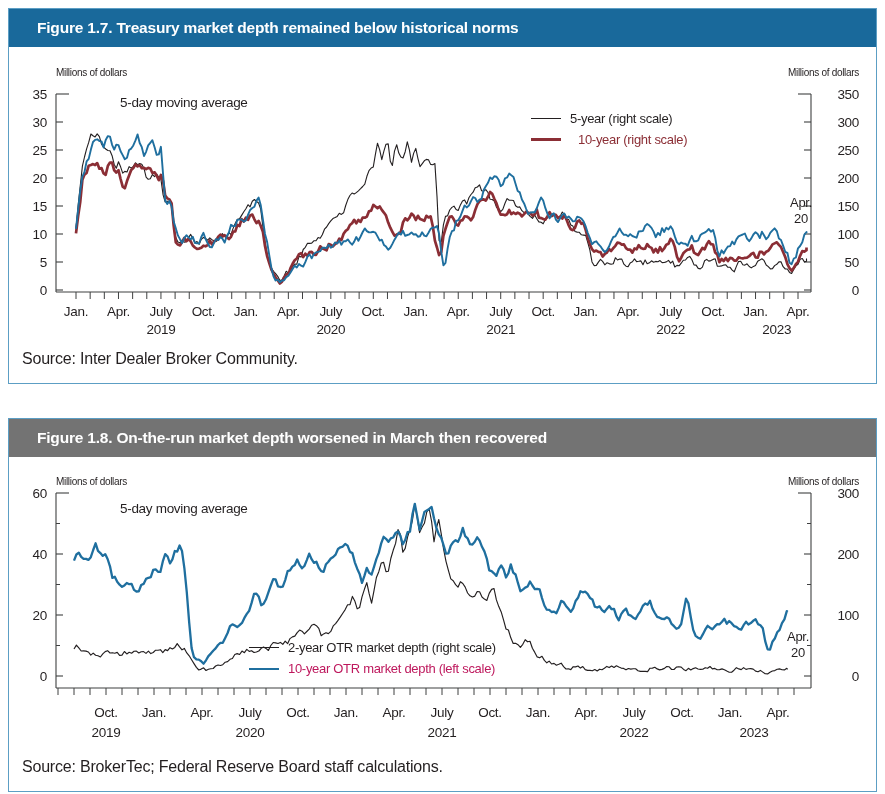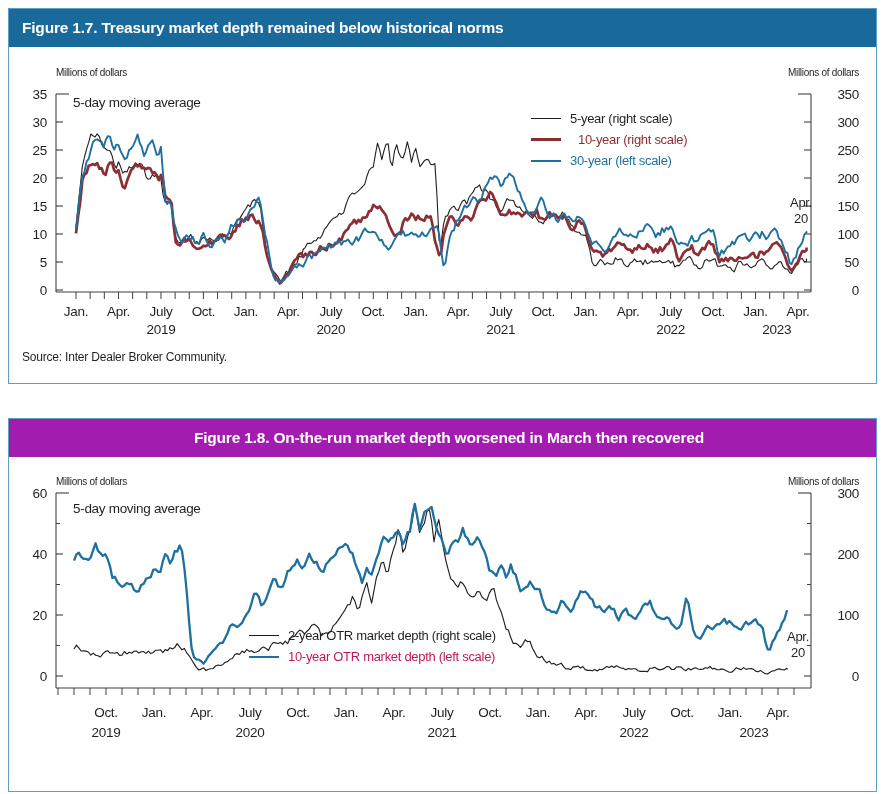--- a/index.html
+++ b/index.html
@@ -1,29 +1,29 @@
 <!DOCTYPE html>
 <html><head>
 <meta charset="utf-8">
 <style>
   html,body{margin:0;padding:0;background:#fff;}
   body{width:885px;height:794px;position:relative;overflow:hidden;
        font-family:"Liberation Sans",sans-serif;color:#231f20;}
   .figure-box{position:absolute;left:8px;width:867px;background:#fff;border:1px solid #5c9ec4;}
   .fig-header{position:absolute;top:0;left:0;right:0;height:38px;background:#19699b;}
-  .fig-title{display:block;line-height:38px;padding-left:13px;color:#fff;font-size:15.5px;
+  .fig-title{display:block;line-height:38px;padding-left:28px;color:#fff;font-size:15.5px;
              font-weight:bold;letter-spacing:-0.2px;white-space:nowrap;}
   .axis-title{position:absolute;font-size:10px;letter-spacing:-0.3px;white-space:nowrap;}
-  .ma-note{position:absolute;font-size:13.5px;letter-spacing:-0.3px;white-space:nowrap;}
+  .ma-note{position:absolute;font-size:13.5px;letter-spacing:-0.3px;white-space:nowrap;margin-left:47px;}
   .legend{position:absolute;}
   .legend-row{display:flex;align-items:center;height:21px;}
   .legend-swatch{display:inline-block;width:30px;height:0;border-top:2px solid #000;margin-right:9px;}
   .legend-label{font-size:13px;letter-spacing:-0.3px;white-space:nowrap;}
   .end-note{position:absolute;font-size:13px;line-height:16px;text-align:center;letter-spacing:-0.3px;}
-  .source{position:absolute;font-size:12px;letter-spacing:-0.2px;white-space:nowrap;}
+  .source{position:absolute;font-size:16px;letter-spacing:-0.2px;white-space:nowrap;}
   svg{position:absolute;top:0;left:0;}
   svg text{font-family:"Liberation Sans",sans-serif;letter-spacing:-0.3px;fill:#231f20;}
 </style>
 </head>
 <body>
 
 <div>
 
   <section class="figure-box" id="fig17-box" style="top: 8px; height: 374px; border-color: rgb(92, 158, 196);">
     <svg id="fig17-svg" width="865" height="372">
@@ -151,24 +151,20 @@
     <div class="ma-note" style="left:64px;top:86px;">5-day moving average</div>
     <div class="legend" style="left:522px;top:99px;">
       <div class="legend-row">
         <span class="legend-swatch" style="border-top-color: rgb(35, 31, 32); border-top-width: 1.5px;"></span>
         <span class="legend-label" style="color: rgb(35, 31, 32);">5-year (right scale)</span>
       </div>
       <div class="legend-row">
         <span class="legend-swatch" style="border-top-color: rgb(139, 46, 53); border-top-width: 3px;"></span>
         <span class="legend-label" style="color: rgb(139, 46, 53); margin-left: 8px;">10-year (right scale)</span>
       </div>
-      <div class="legend-row">
-        <span class="legend-swatch" style="border-top-color: rgb(31, 111, 159); border-top-width: 2.2px;"></span>
-        <span class="legend-label" style="color: rgb(31, 111, 159);">30-year (left scale)</span>
-      </div>
     </div>
     <div class="end-note" style="left:769px;top:186px;width:46px;">
       <div>Apr.</div>
       <div>20</div>
     </div>
     <div class="source" style="left:13px;top:341px;">Source: Inter Dealer Broker Community.</div>
   </section>
 
   <section class="figure-box" id="fig18-box" style="top: 418px; height: 372px; border-color: rgb(92, 158, 196);">
     <svg id="fig18-svg" width="865" height="370">
@@ -262,35 +258,36 @@
           <text x="769" y="298" text-anchor="middle" font-size="13.5">Apr.</text>
           <text x="97" y="318" text-anchor="middle" font-size="13.5">2019</text>
           <text x="241" y="318" text-anchor="middle" font-size="13.5">2020</text>
           <text x="433" y="318" text-anchor="middle" font-size="13.5">2021</text>
           <text x="625" y="318" text-anchor="middle" font-size="13.5">2022</text>
           <text x="745" y="318" text-anchor="middle" font-size="13.5">2023</text>
         </g>
         <path d="M65.0 230.0L67.4 226.1L69.8 228.9L72.2 232.0L74.6 231.9L77.0 232.1L79.4 233.0L81.8 236.1L84.2 234.1L86.6 236.2L89.0 236.8L91.4 238.0L93.8 234.8L96.2 232.6L98.6 231.7L101.0 234.0L103.4 233.7L105.8 234.2L108.2 233.4L110.6 236.4L113.0 236.1L115.4 232.5L117.8 234.9L120.2 233.3L122.6 234.2L125.0 232.3L127.4 232.1L129.8 234.0L132.2 232.7L134.6 232.6L137.0 234.4L139.4 232.2L141.8 234.6L144.2 233.5L146.6 231.2L149.0 231.2L151.4 230.7L153.8 233.6L156.2 230.6L158.6 231.6L161.0 228.7L163.4 230.0L165.8 228.4L168.2 224.6L170.6 227.8L173.0 230.8L175.4 229.4L177.8 233.9L180.2 236.8L182.6 240.7L185.0 244.6L187.4 248.4L189.8 251.0L192.2 250.1L194.6 248.8L197.0 251.5L199.4 250.3L201.8 249.7L204.2 249.5L206.6 247.0L209.0 246.0L211.4 246.5L213.8 245.7L216.2 243.2L218.6 242.6L221.0 240.3L223.4 239.5L225.8 235.5L228.2 234.6L230.6 235.5L233.0 232.1L235.4 233.7L237.8 230.4L240.2 232.4L242.6 231.7L245.0 233.5L247.4 233.0L249.8 232.0L252.2 229.3L254.6 228.0L257.0 229.4L259.4 231.5L261.8 226.5L264.2 223.5L266.6 223.9L269.0 224.5L271.4 223.4L273.8 225.3L276.2 222.2L278.6 224.7L281.0 219.6L283.4 217.9L285.8 217.1L288.2 213.6L290.6 211.1L293.0 212.2L295.4 214.9L297.8 212.5L300.2 210.1L302.6 206.3L305.0 205.3L307.4 206.7L309.8 209.4L312.2 216.7L314.6 214.9L317.0 213.7L319.4 214.6L321.8 212.4L324.2 206.9L326.6 204.7L329.0 201.4L331.4 197.9L333.8 194.2L336.2 190.6L338.6 185.8L341.0 185.7L343.4 177.4L345.8 181.9L348.2 189.8L350.6 188.6L353.0 177.9L355.4 170.3L357.8 163.6L360.2 174.9L362.6 184.2L365.0 171.7L367.4 158.5L369.8 152.7L372.2 144.1L374.6 143.3L377.0 152.7L379.4 152.2L381.8 139.5L384.2 131.3L386.6 124.4L389.0 110.6L391.4 115.6L393.8 133.2L396.2 129.4L398.6 117.8L401.0 110.5L403.4 101.5L405.8 84.8L408.2 98.7L410.6 113.6L413.0 108.2L415.4 104.3L417.8 92.9L420.2 89.8L422.6 102.5L425.0 122.8L427.4 109.2L429.8 100.5L432.2 114.7L434.6 130.1L437.0 142.3L439.4 151.4L441.8 159.9L444.2 161.7L446.6 165.6L449.0 168.2L451.4 162.7L453.8 164.5L456.2 168.1L458.6 174.0L461.0 176.8L463.4 178.0L465.8 177.1L468.2 172.5L470.6 172.7L473.0 178.0L475.4 180.1L477.8 181.5L480.2 174.4L482.6 170.4L485.0 169.5L487.4 180.9L489.8 187.6L492.2 192.9L494.6 201.2L497.0 210.0L499.4 211.0L501.8 218.8L504.2 224.4L506.6 224.3L509.0 225.7L511.4 228.3L513.8 225.3L516.2 220.7L518.6 222.8L521.0 222.3L523.4 229.3L525.8 233.4L528.2 237.9L530.6 238.8L533.0 237.3L535.4 241.4L537.8 243.8L540.2 242.1L542.6 245.0L545.0 244.4L547.4 246.2L549.8 245.3L552.2 244.2L554.6 247.6L557.0 250.0L559.4 249.8L561.8 250.6L564.2 247.7L566.6 247.9L569.0 247.0L571.4 249.1L573.8 247.5L576.2 250.6L578.6 251.4L581.0 251.4L583.4 251.8L585.8 250.5L588.2 252.0L590.6 250.2L593.0 250.7L595.4 249.3L597.8 247.4L600.2 248.6L602.6 247.0L605.0 248.5L607.4 246.8L609.8 248.0L612.2 249.1L614.6 249.4L617.0 250.8L619.4 249.5L621.8 250.1L624.2 249.7L626.6 249.8L629.0 251.8L631.4 252.4L633.8 252.3L636.2 252.4L638.6 252.6L641.0 249.2L643.4 249.1L645.8 248.3L648.2 249.9L650.6 250.9L653.0 250.4L655.4 249.4L657.8 247.5L660.2 247.8L662.6 250.5L665.0 250.5L667.4 248.1L669.8 247.7L672.2 248.1L674.6 250.4L677.0 251.7L679.4 249.3L681.8 250.9L684.2 249.6L686.6 248.8L689.0 250.0L691.4 250.4L693.8 250.3L696.2 248.7L698.6 249.3L701.0 247.5L703.4 249.9L705.8 249.4L708.2 250.7L710.6 250.6L713.0 249.9L715.4 250.8L717.8 252.1L720.2 253.2L722.6 253.3L725.0 251.2L727.4 248.7L729.8 249.9L732.2 250.6L734.6 248.6L737.0 250.4L739.4 249.7L741.8 249.6L744.2 250.1L746.6 252.1L749.0 252.8L751.4 251.4L753.8 253.1L756.2 254.8L758.6 254.9L761.0 253.3L763.4 252.0L765.8 251.6L768.2 250.3L770.6 249.9L773.0 250.7L775.4 250.9L777.8 249.3L778.6 250.3" fill="none" stroke="#231f20" stroke-width="1.15" stroke-linejoin="round"></path>
         <path d="M65.0 141.6L67.4 135.5L69.8 133.6L72.2 137.9L74.6 139.9L77.0 139.9L79.4 140.9L81.8 138.2L84.2 131.0L86.6 124.3L89.0 131.9L91.4 134.1L93.8 136.9L96.2 135.1L98.6 140.0L101.0 147.3L103.4 158.9L105.8 157.7L108.2 162.8L110.6 165.7L113.0 167.8L115.4 166.4L117.8 164.0L120.2 165.2L122.6 164.9L125.0 170.9L127.4 172.5L129.8 172.4L132.2 166.0L134.6 164.9L137.0 159.9L139.4 158.8L141.8 158.1L144.2 150.9L146.6 150.3L149.0 152.8L151.4 152.9L153.8 142.4L156.2 135.1L158.6 137.5L161.0 144.5L163.4 140.4L165.8 132.0L168.2 132.6L170.6 126.5L173.0 132.0L175.4 149.4L177.8 173.4L180.2 203.7L182.6 229.1L185.0 238.2L187.4 240.3L189.8 240.6L192.2 242.2L194.6 244.7L197.0 241.3L199.4 237.1L201.8 234.6L204.2 231.8L206.6 229.4L209.0 226.0L211.4 223.9L213.8 223.8L216.2 218.9L218.6 214.0L221.0 207.1L223.4 205.3L225.8 206.6L228.2 208.1L230.6 206.1L233.0 203.9L235.4 198.9L237.8 194.9L240.2 191.7L242.6 183.9L245.0 175.0L247.4 174.6L249.8 177.7L252.2 186.2L254.6 184.7L257.0 180.3L259.4 173.3L261.8 166.5L264.2 160.1L266.6 160.3L269.0 167.3L271.4 168.0L273.8 167.7L276.2 161.1L278.6 152.2L281.0 151.4L283.4 147.6L285.8 146.0L288.2 140.5L290.6 145.9L293.0 149.2L295.4 147.0L297.8 141.1L300.2 134.6L302.6 140.2L305.0 143.9L307.4 142.8L309.8 148.8L312.2 152.1L314.6 152.8L317.0 145.2L319.4 142.8L321.8 139.5L324.2 138.0L326.6 135.6L329.0 130.0L331.4 128.3L333.8 127.6L336.2 124.9L338.6 126.6L341.0 132.9L343.4 134.1L345.8 143.3L348.2 149.7L350.6 154.9L353.0 163.9L355.4 156.9L357.8 148.9L360.2 153.9L362.6 155.5L365.0 147.9L367.4 139.9L369.8 133.9L372.2 124.4L374.6 117.8L377.0 119.8L379.4 122.8L381.8 119.4L384.2 118.5L386.6 113.9L389.0 112.4L391.4 116.9L393.8 125.3L396.2 121.0L398.6 113.1L401.0 112.6L403.4 95.6L405.8 84.8L408.2 97.4L410.6 110.9L413.0 102.4L415.4 93.0L417.8 91.4L420.2 89.9L422.6 87.9L425.0 99.3L427.4 108.9L429.8 115.4L432.2 118.7L434.6 126.3L437.0 134.6L439.4 134.3L441.8 126.7L444.2 123.1L446.6 121.2L449.0 122.9L451.4 117.4L453.8 108.9L456.2 117.2L458.6 119.3L461.0 125.2L463.4 125.6L465.8 122.8L468.2 118.3L470.6 121.7L473.0 127.8L475.4 132.4L477.8 139.6L480.2 151.3L482.6 152.1L485.0 154.3L487.4 156.9L489.8 150.1L492.2 146.4L494.6 150.4L497.0 158.5L499.4 154.3L501.8 145.3L504.2 153.6L506.6 155.5L509.0 164.2L511.4 172.2L513.8 170.6L516.2 168.6L518.6 167.5L521.0 162.5L523.4 166.5L525.8 170.1L528.2 169.8L530.6 170.3L533.0 179.1L535.4 186.5L537.8 190.7L540.2 190.9L542.6 193.0L545.0 192.6L547.4 194.2L549.8 188.9L552.2 181.9L554.6 183.1L557.0 186.9L559.4 189.8L561.8 192.9L564.2 189.4L566.6 182.0L569.0 178.8L571.4 172.3L573.8 173.3L576.2 172.7L578.6 174.8L581.0 178.9L583.4 180.4L585.8 187.7L588.2 188.5L590.6 187.4L593.0 191.2L595.4 193.0L597.8 189.9L600.2 187.0L602.6 190.2L605.0 189.8L607.4 197.2L609.8 201.3L612.2 195.1L614.6 191.8L617.0 189.5L619.4 195.7L621.8 196.6L624.2 198.7L626.6 200.0L629.0 195.7L631.4 192.3L633.8 186.9L636.2 184.5L638.6 185.7L641.0 181.8L643.4 189.5L645.8 194.0L648.2 197.8L650.6 198.7L653.0 199.9L655.4 200.0L657.8 198.3L660.2 199.8L662.6 204.9L665.0 207.2L667.4 209.8L669.8 208.7L672.2 205.0L674.6 192.4L677.0 179.7L679.4 184.3L681.8 198.3L684.2 210.9L686.6 216.8L689.0 218.7L691.4 219.8L693.8 215.4L696.2 210.7L698.6 206.8L701.0 208.7L703.4 210.2L705.8 207.4L708.2 205.1L710.6 205.3L713.0 202.8L715.4 199.8L717.8 204.7L720.2 202.0L722.6 204.2L725.0 207.1L727.4 207.8L729.8 209.8L732.2 210.6L734.6 206.2L737.0 202.8L739.4 205.5L741.8 204.1L744.2 201.8L746.6 200.3L749.0 205.1L751.4 206.2L753.8 209.2L756.2 222.1L758.6 230.3L761.0 230.6L763.4 222.8L765.8 219.5L768.2 213.3L770.6 210.9L773.0 204.1L775.4 200.4L777.8 192.1L778.6 192.9" fill="none" stroke="#1f6f9f" stroke-width="2.3" stroke-linejoin="round"></path>
       </svg>
-    <header class="fig-header" style="background: #a21caf; text-align: center;">
+    <header class="fig-header" style="background: #737373;">
       <span class="fig-title" style="color: rgb(255, 255, 255);">Figure 1.8. On-the-run market depth worsened in March then recovered</span>
     </header>
     <div class="axis-title" style="left:47px;top:57px;">Millions of dollars</div>
     <div class="axis-title" style="right:17px;top:57px;">Millions of dollars</div>
     <div class="ma-note" style="left:64px;top:82px;">5-day moving average</div>
-    <div class="legend" style="left:240px;top:206px;">
+    <div class="legend" style="left:240px;top:218px;">
       <div class="legend-row">
         <span class="legend-swatch" style="border-top-color: rgb(35, 31, 32); border-top-width: 1.5px;"></span>
         <span class="legend-label" style="color: rgb(35, 31, 32);">2-year OTR market depth (right scale)</span>
       </div>
       <div class="legend-row">
         <span class="legend-swatch" style="border-top-color: rgb(31, 111, 159); border-top-width: 2.2px;"></span>
         <span class="legend-label" style="color: #be185d;">10-year OTR market depth (left scale)</span>
       </div>
     </div>
     <div class="end-note" style="left:766px;top:210px;width:46px;">
       <div>Apr.</div>
       <div>20</div>
     </div>
+    <div class="source" style="left:13px;top:339px;">Source: BrokerTec; Federal Reserve Board staff calculations.</div>
   </section>
 
 </div>
 
 </body></html>

